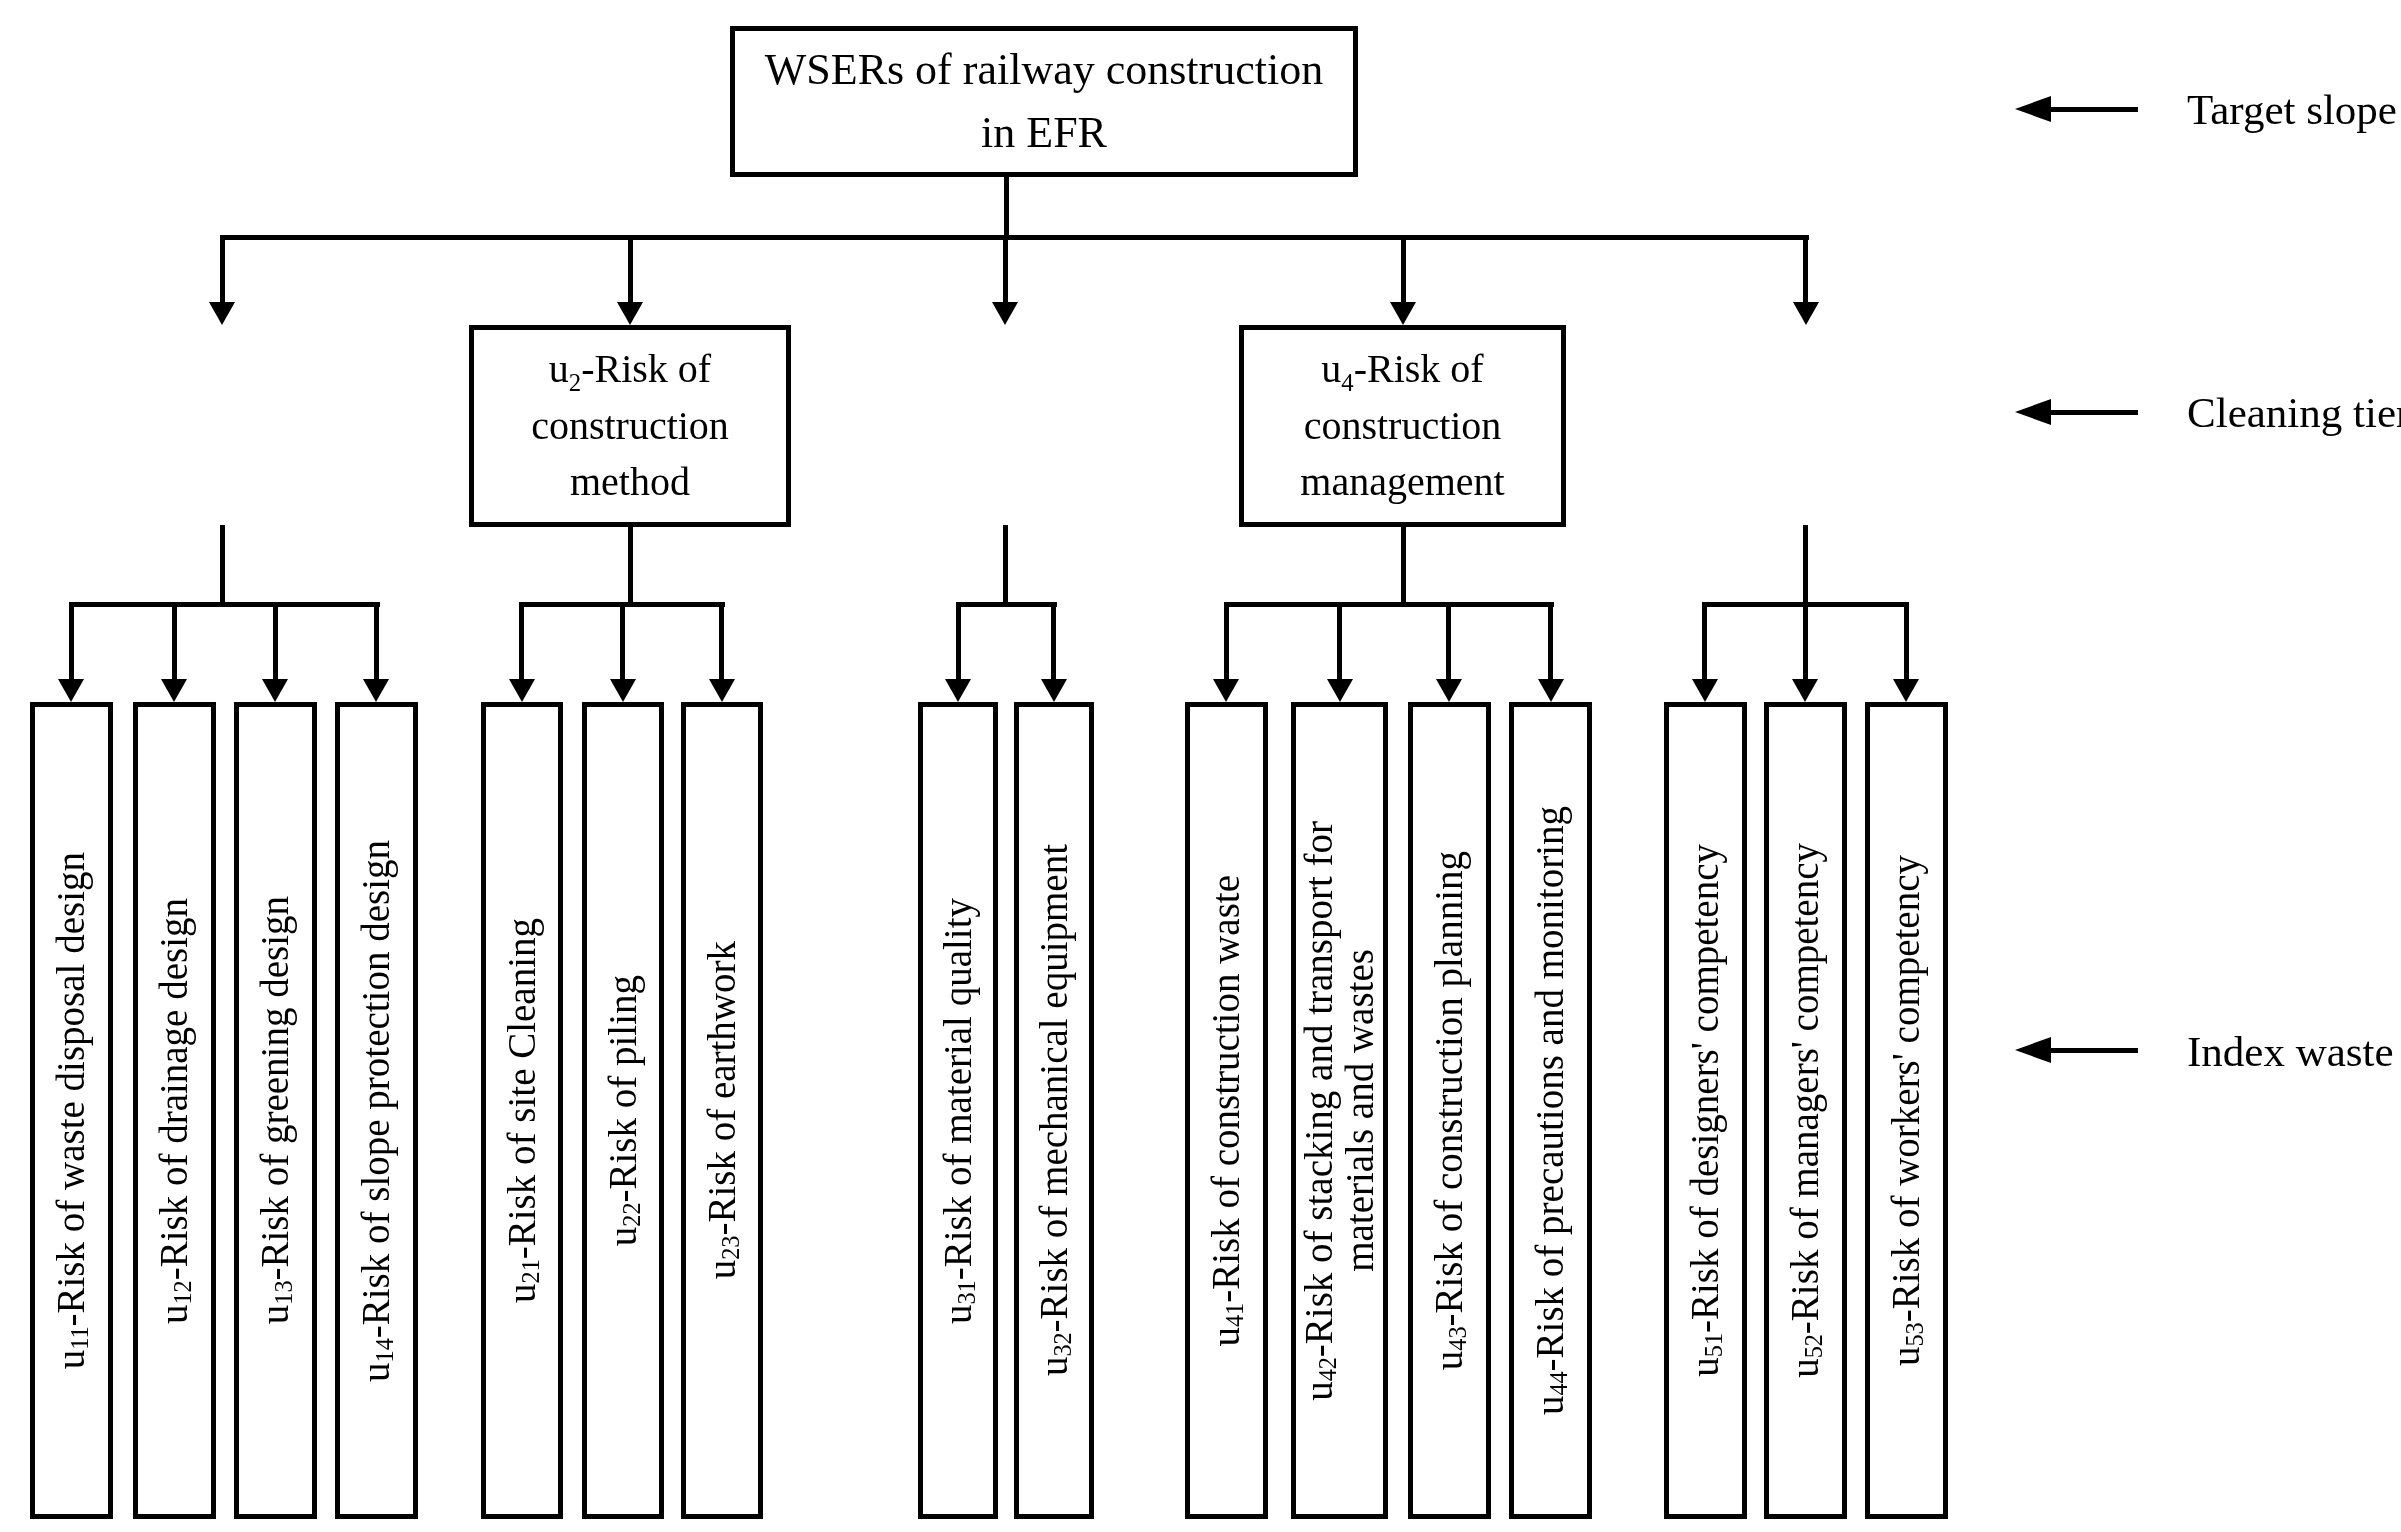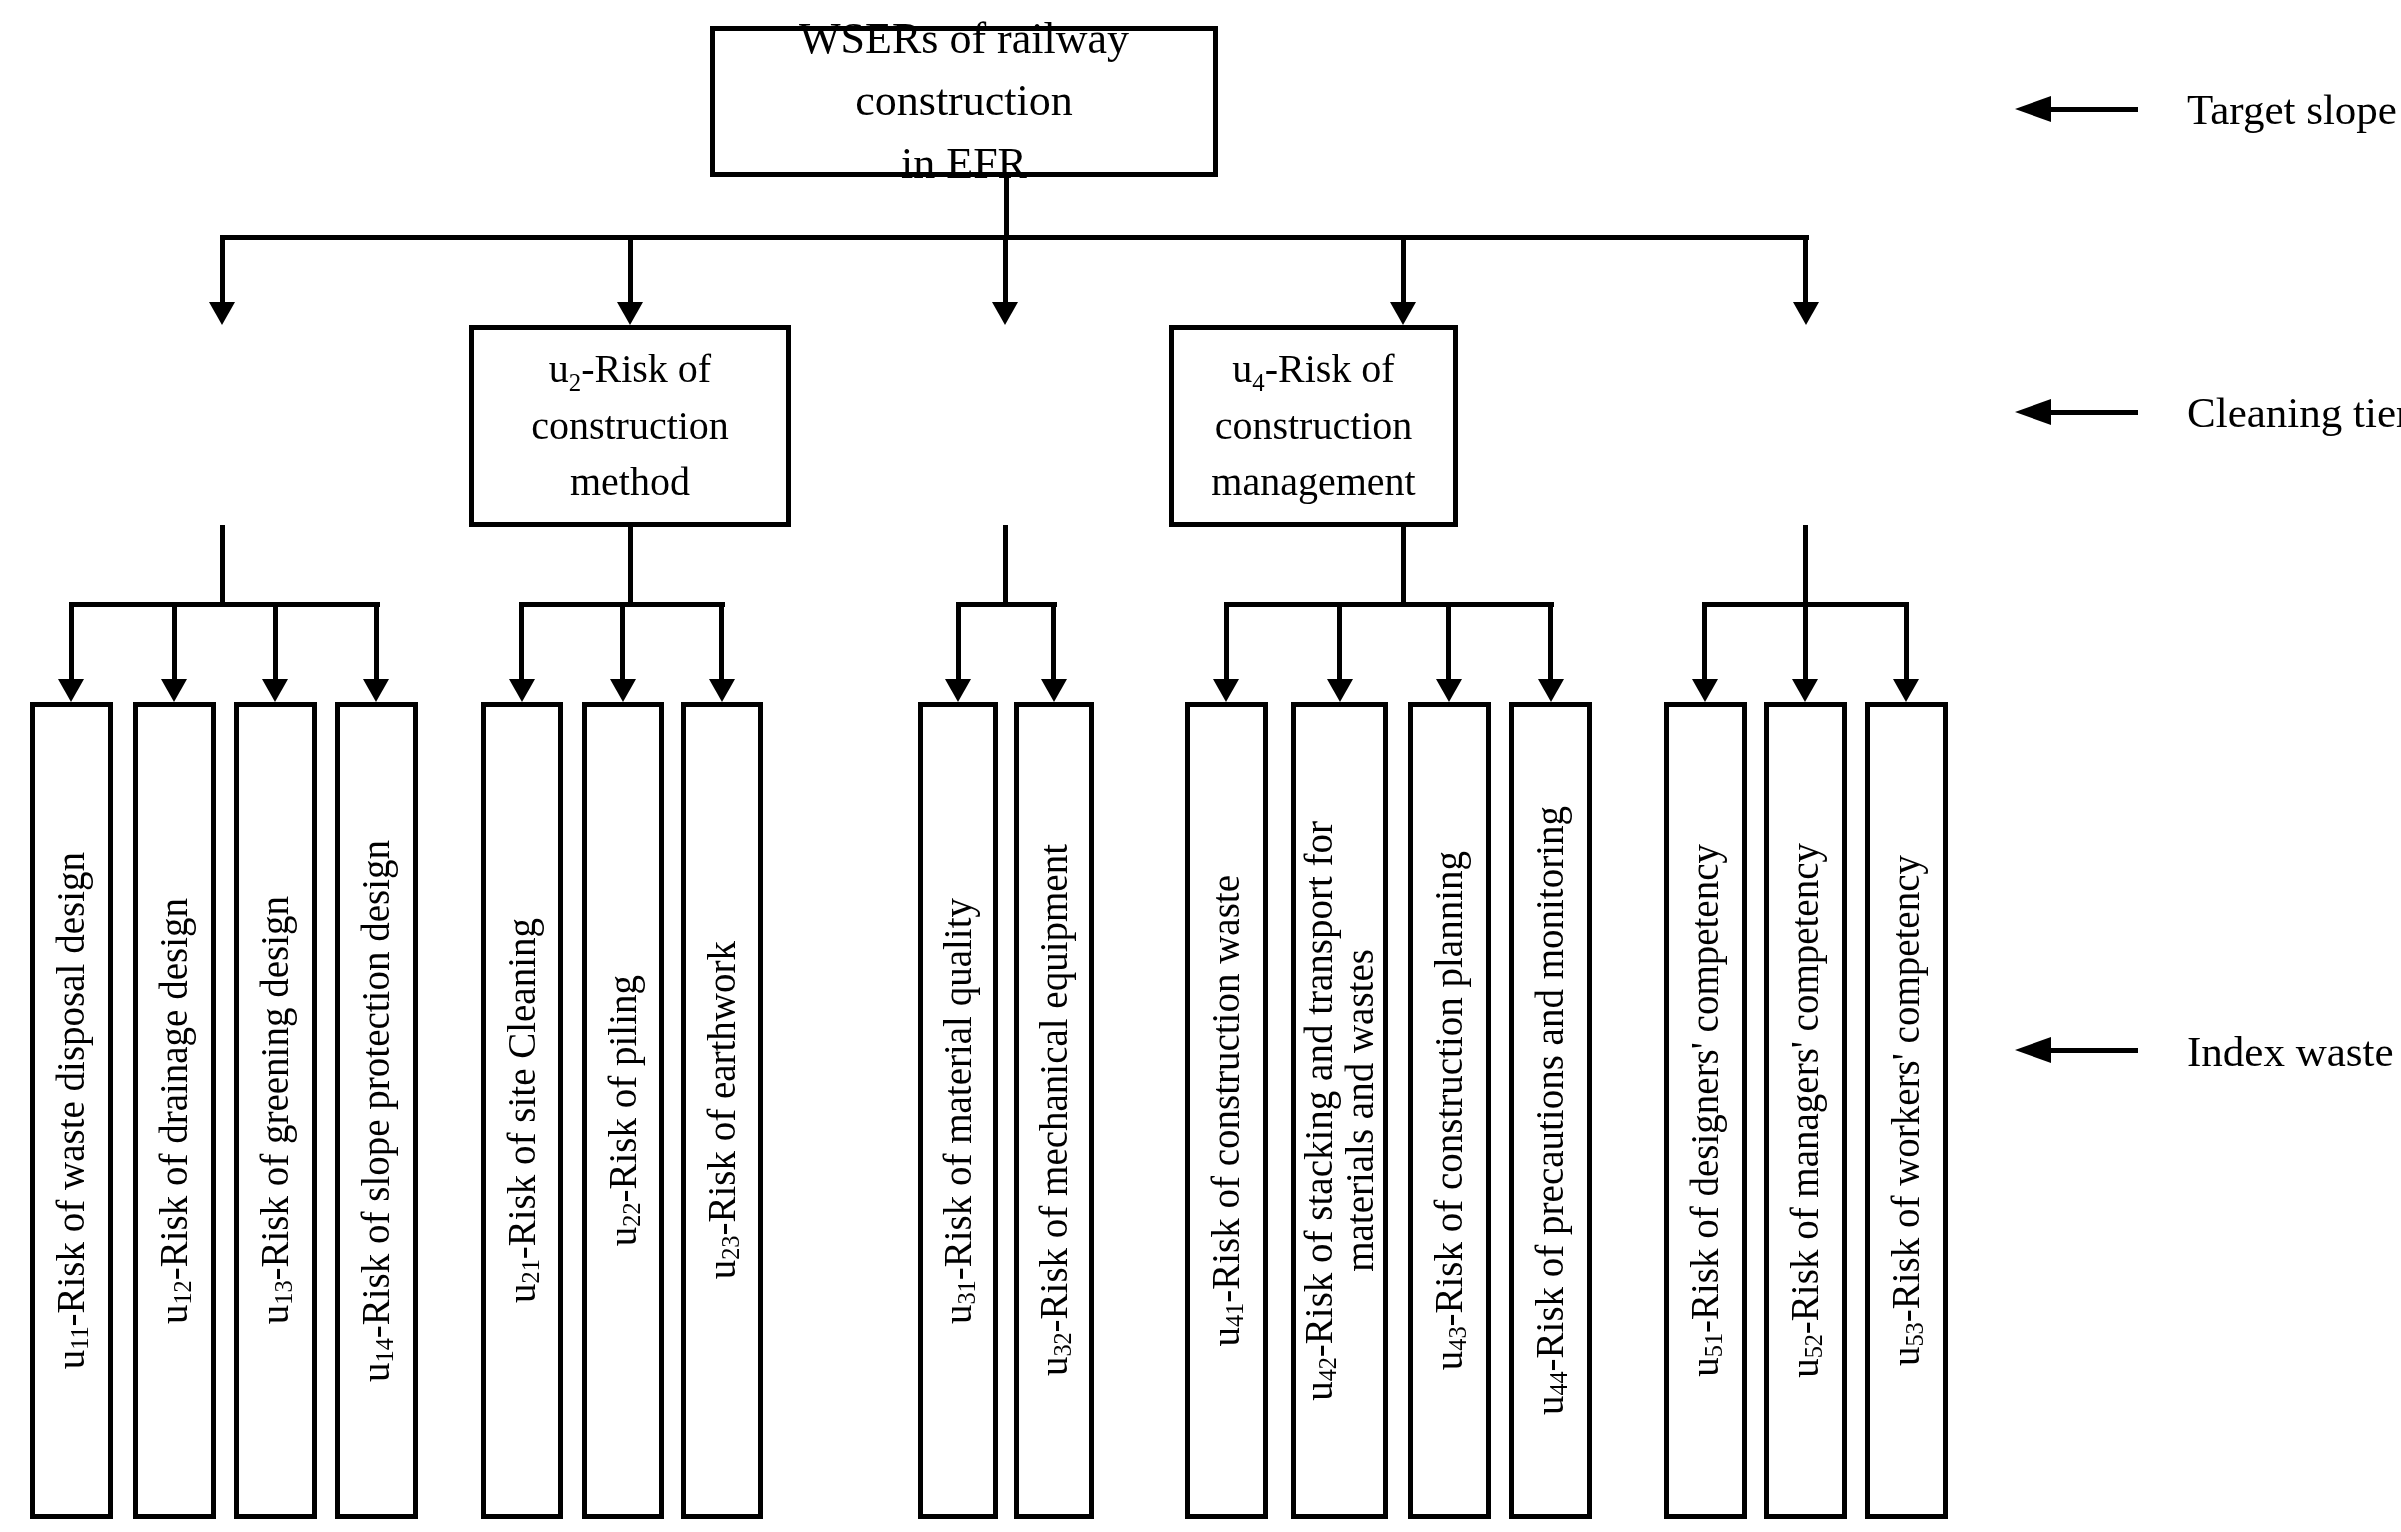--- a/index.html
+++ b/index.html
@@ -36,21 +36,21 @@
   .tierlabel {
     position: absolute; font-size: 43px; transform: translateY(-50%);
     white-space: nowrap;
   }
 </style>
 </head>
 <body>
 
 <div class="canvas">
 
-  <div class="box target" style="left:710px;width:508px">
+  <div class="box target" style="left:730px;width:628px">
     <div class="nlabel">WSERs of railway construction
 in EFR</div>
   </div>
 
   <span class="arrl" style="left:2015px;top:96px"></span>
   <div class="ln" style="left:2047px;top:107px;width:91px;height:4.8px"></div>
   <div class="tierlabel" style="left:2187px;top:109px">Target slope</div>
 
   <span class="arrl" style="left:2015px;top:399px"></span>
   <div class="ln" style="left:2047px;top:410px;width:91px;height:4.8px"></div>
@@ -72,21 +72,21 @@
   <div class="ln" style="left:1401px;top:237px;width:4.8px;height:67px"></div>
   <span class="arrd" style="left:1390px;top:302px"></span>
   <div class="ln" style="left:1803px;top:237px;width:4.8px;height:67px"></div>
   <span class="arrd" style="left:1793px;top:302px"></span>
 
   <div class="box crit" style="left:469px;width:322px">
     <div class="nlabel"><span>u</span><sub>2</sub><span>-Risk of
 construction
 method</span></div>
   </div>
-  <div class="box crit" style="left:1169px;width:289px">
+  <div class="box crit" style="left:1239px;width:327px">
     <div class="nlabel"><span>u</span><sub>4</sub><span>-Risk of
 construction
 management</span></div>
   </div>
 
   <div class="ln" style="left:220px;top:525px;width:4.8px;height:82px"></div>
   <div class="ln" style="left:628px;top:525px;width:4.8px;height:82px"></div>
   <div class="ln" style="left:1003px;top:525px;width:4.8px;height:82px"></div>
   <div class="ln" style="left:1401px;top:525px;width:4.8px;height:82px"></div>
   <div class="ln" style="left:1803px;top:525px;width:4.8px;height:82px"></div>

